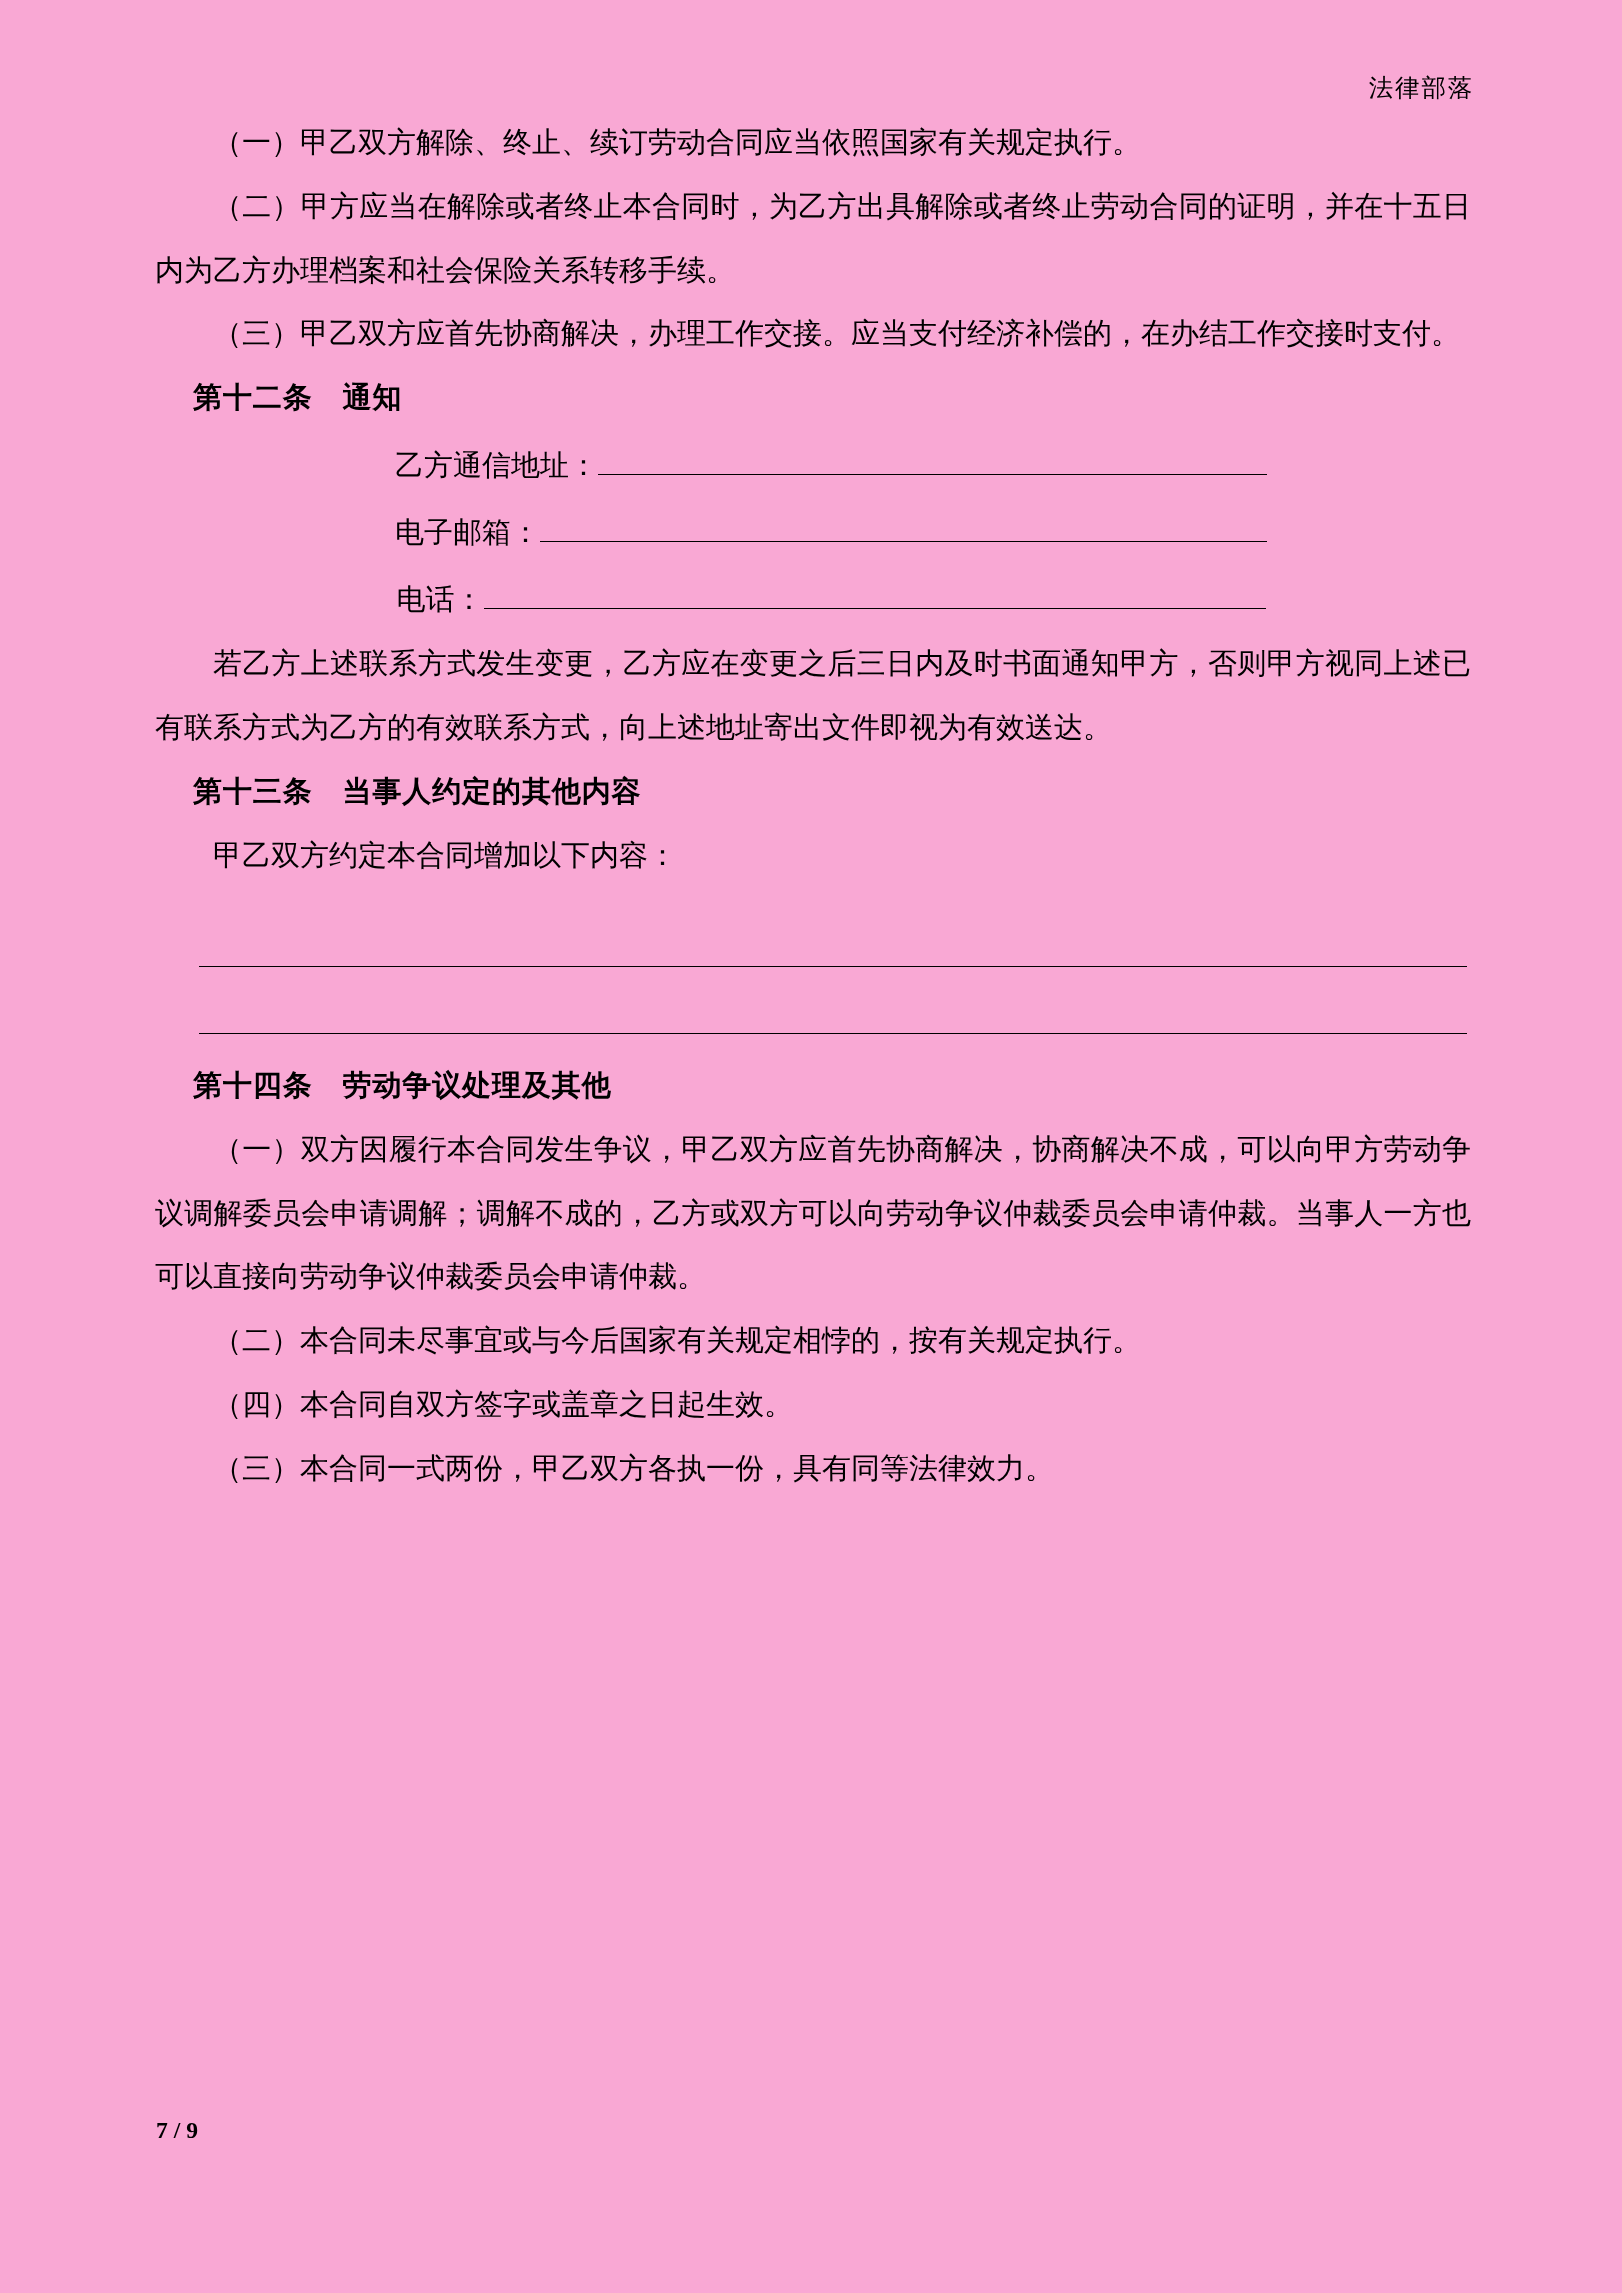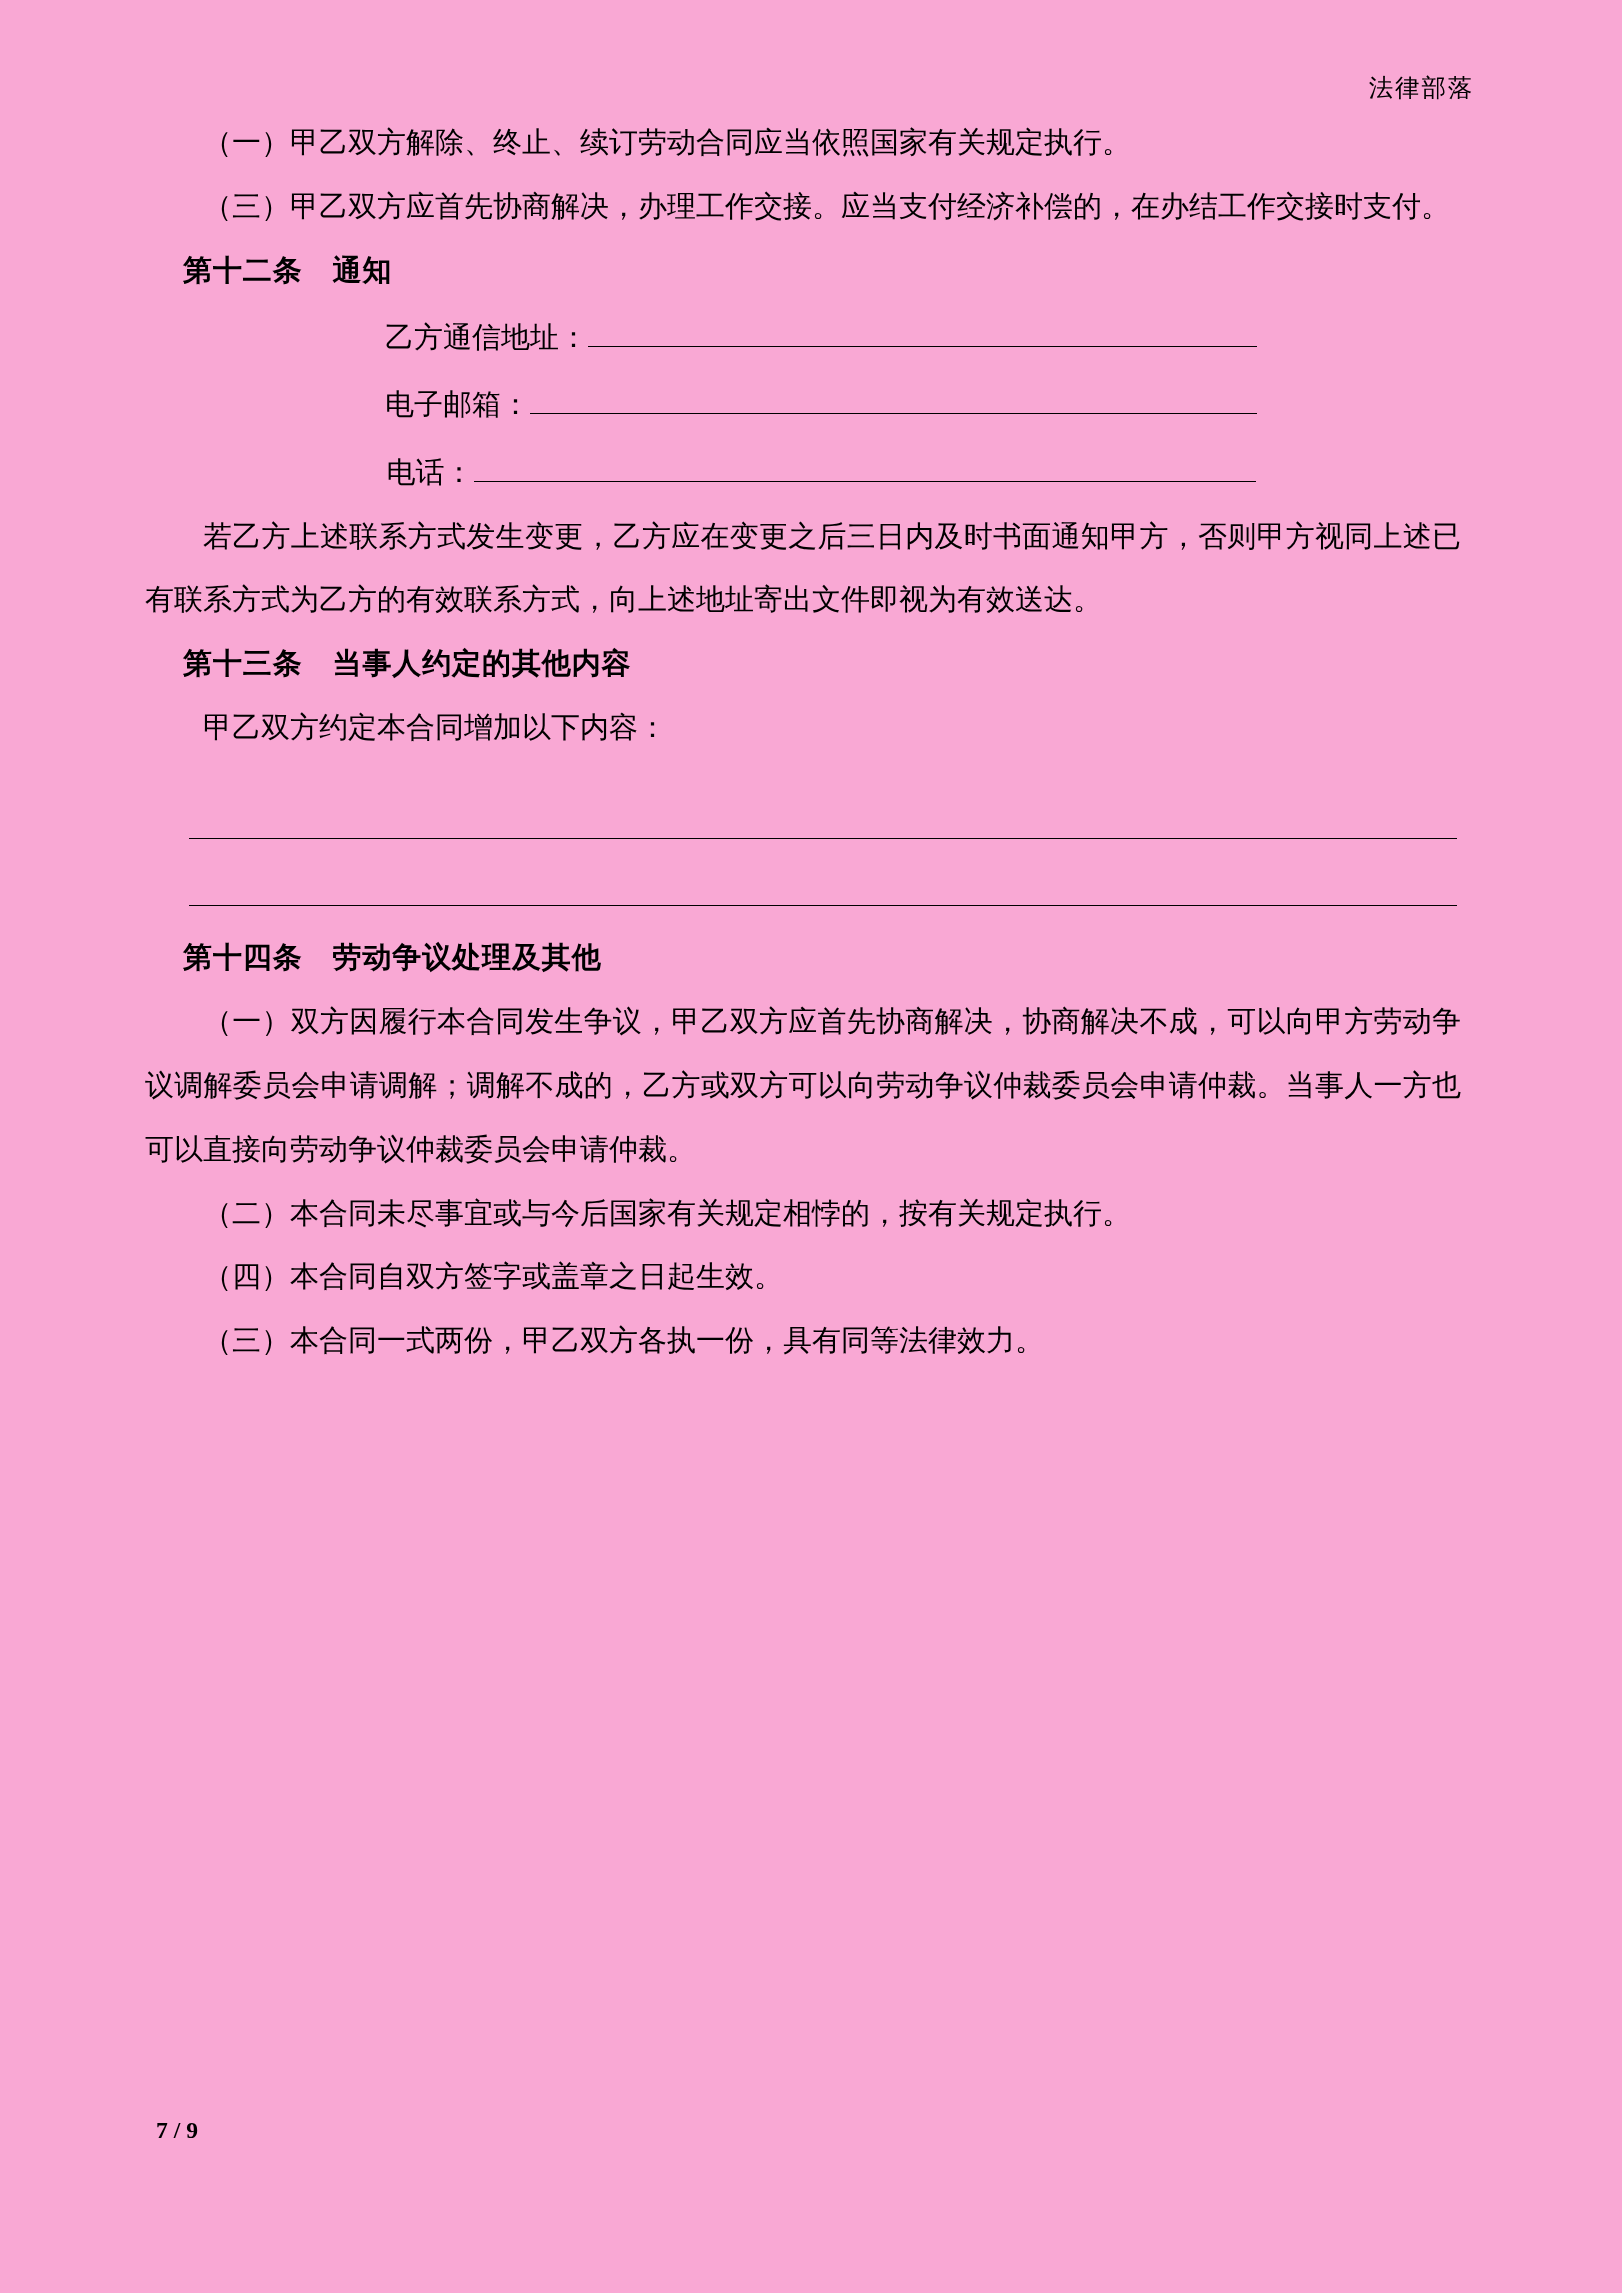--- a/index.html
+++ b/index.html
@@ -16,21 +16,21 @@
   .watermark {
     position: absolute;
     top: 71px;
     right: 149px;
     font-size: 24.5px;
     letter-spacing: 1.8px;
     font-family: "Liberation Sans", "DejaVu Sans", sans-serif;
   }
   .content {
     position: absolute;
-    left: 145px;
+    left: 155px;
     top: 111px;
     width: 1316px;
     font-size: 29px;
     line-height: 2.2;
     text-align: justify;
   }
   .para { margin: 0; text-indent: 2em; }
   .heading {
     margin: 0;
     padding-left: 38px;
@@ -71,20 +71,21 @@
 </head>
 <body>
 
 <div class="page">
 
   <div class="watermark">法律部落</div>
 
   <div class="content">
 
     <p class="para">（一）甲乙双方解除、终止、续订劳动合同应当依照国家有关规定执行。</p>
+    <p class="para">（二）甲方应当在解除或者终止本合同时，为乙方出具解除或者终止劳动合同的证明，并在十五日内为乙方办理档案和社会保险关系转移手续。</p>
     <p class="para">（三）甲乙双方应首先协商解决，办理工作交接。应当支付经济补偿的，在办结工作交接时支付。</p>
 
     <p class="heading">第十二条　通知</p>
 
     <div class="field-row">
       <span class="field-label">乙方通信地址：</span><span class="uline u-address"></span>
     </div>
     <div class="field-row">
       <span class="field-label">电子邮箱：</span><span class="uline u-email"></span>
     </div>

